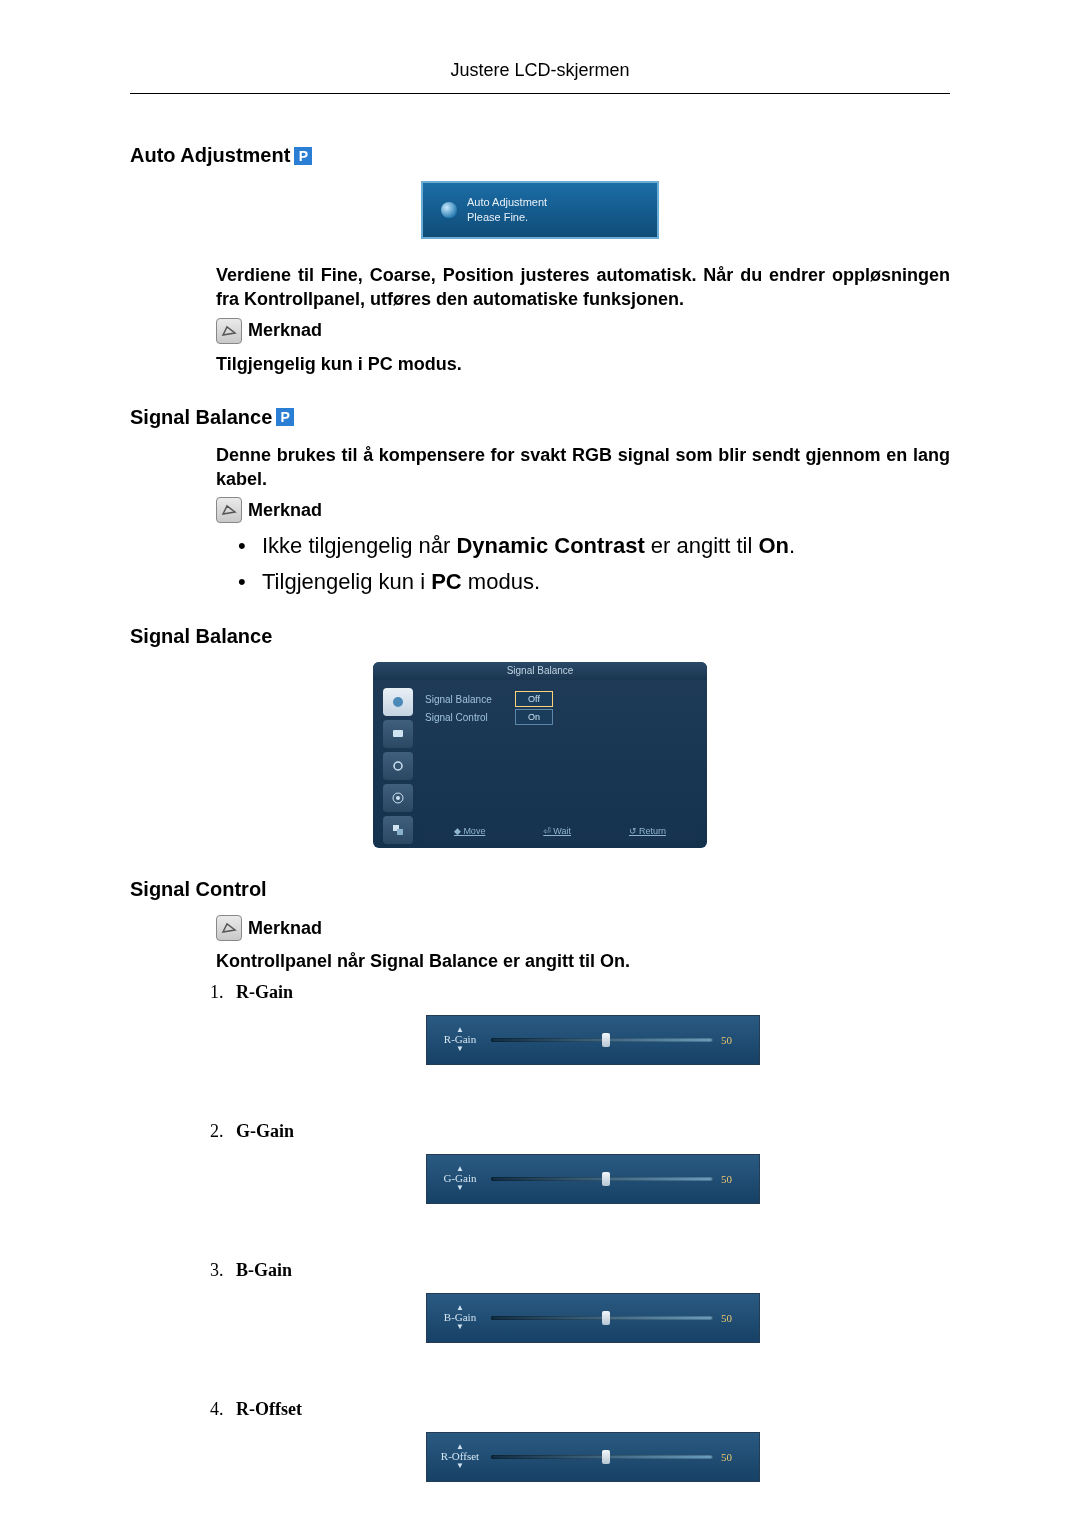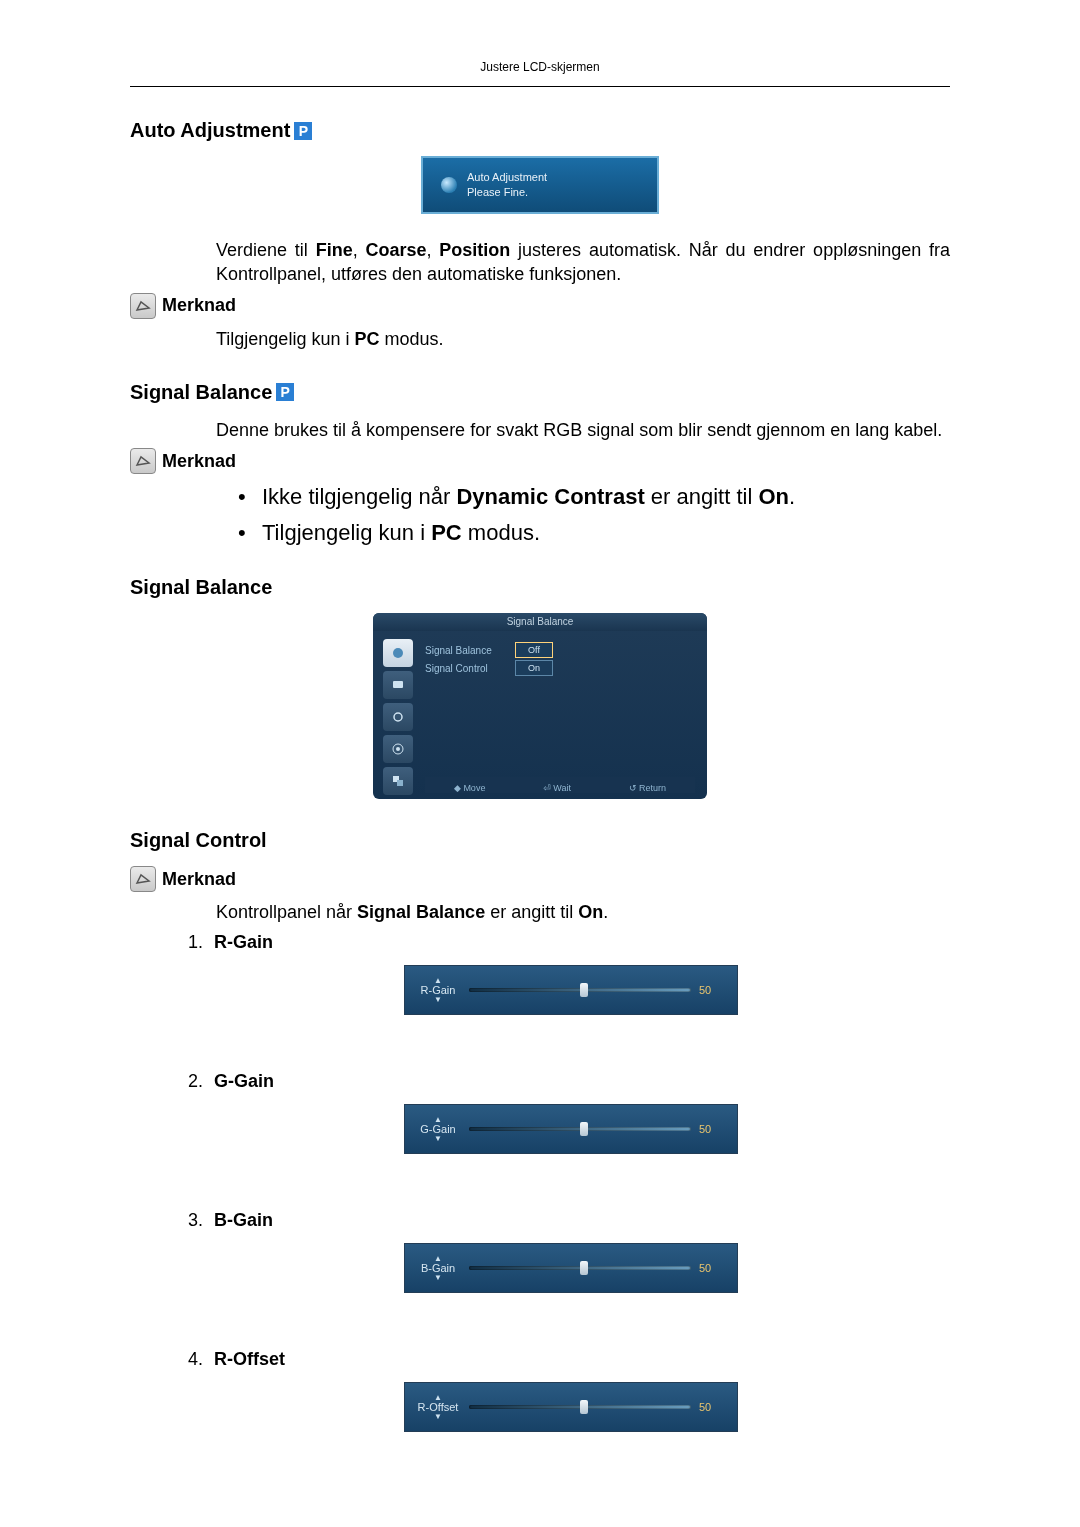--- a/index.html
+++ b/index.html
@@ -11,24 +11,24 @@
   }
   .page {
     width: 1080px;
     min-height: 1527px;
     margin: 0 auto;
     padding: 60px 130px 60px 130px;
     box-sizing: border-box;
   }
   .header-line {
     text-align: center;
-    font-size: 12px;
+    font-size: 18px;
     border-bottom: 1px solid #000;
     padding-bottom: 12px;
-    margin-bottom: 32px;
+    margin-bottom: 50px;
   }
   .section-title {
     font-weight: bold;
     font-size: 20px;
     margin: 30px 0 14px 0;
     display: flex;
     align-items: center;
   }
   .p-badge {
     display: inline-block;
@@ -66,24 +66,26 @@
     width: 16px;
     height: 16px;
     border-radius: 50%;
     background: radial-gradient(circle at 35% 35%, #c8e9ff, #2b7fb3 70%);
   }
   .body-text {
     margin-left: 86px;
     font-size: 18px;
     line-height: 1.35;
     text-align: justify;
+    font-weight: bold;
   }
   .note-row {
     display: flex;
     align-items: center;
+    margin-left: 86px;
     margin-top: 6px;
     margin-bottom: 8px;
   }
   .note-icon {
     width: 24px;
     height: 24px;
     background: linear-gradient(#eaeaea,#c9c9c9);
     border: 1px solid #888;
     border-radius: 4px;
     margin-right: 6px;
@@ -167,29 +169,31 @@
   .osd-opt.sel { border-color: #ffd37a; }
   .osd-bottombar {
     position: absolute;
     left: 52px;
     right: 12px;
     bottom: 6px;
     height: 16px;
     background: #173350;
     display: flex;
     justify-content: space-around;
-    align-items: flex-end;
+    align-items: flex-start;
     color: #8fb4cf;
     font-size: 9px;
+    text-decoration: underline;
   }
   ol.num-list {
-    margin: 8px 0 0 84px;
+    margin: 8px 0 0 106px;
     padding: 0;
     list-style: none;
     counter-reset: item;
+    font-family: Liberation Serif, serif;
   }
   ol.num-list li {
     counter-increment: item;
     margin-bottom: 56px;
     font-size: 18px;
     position: relative;
   }
   ol.num-list li::before {
     content: counter(item) ".";
     position: absolute;

